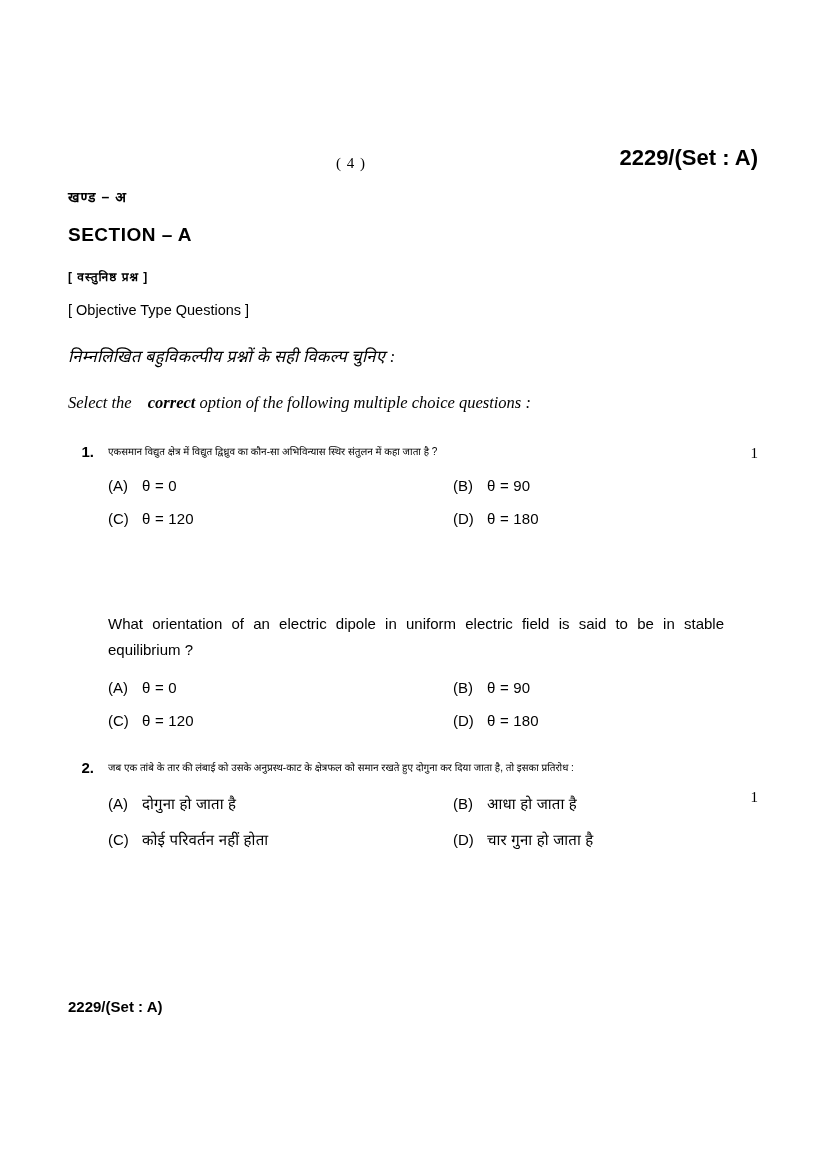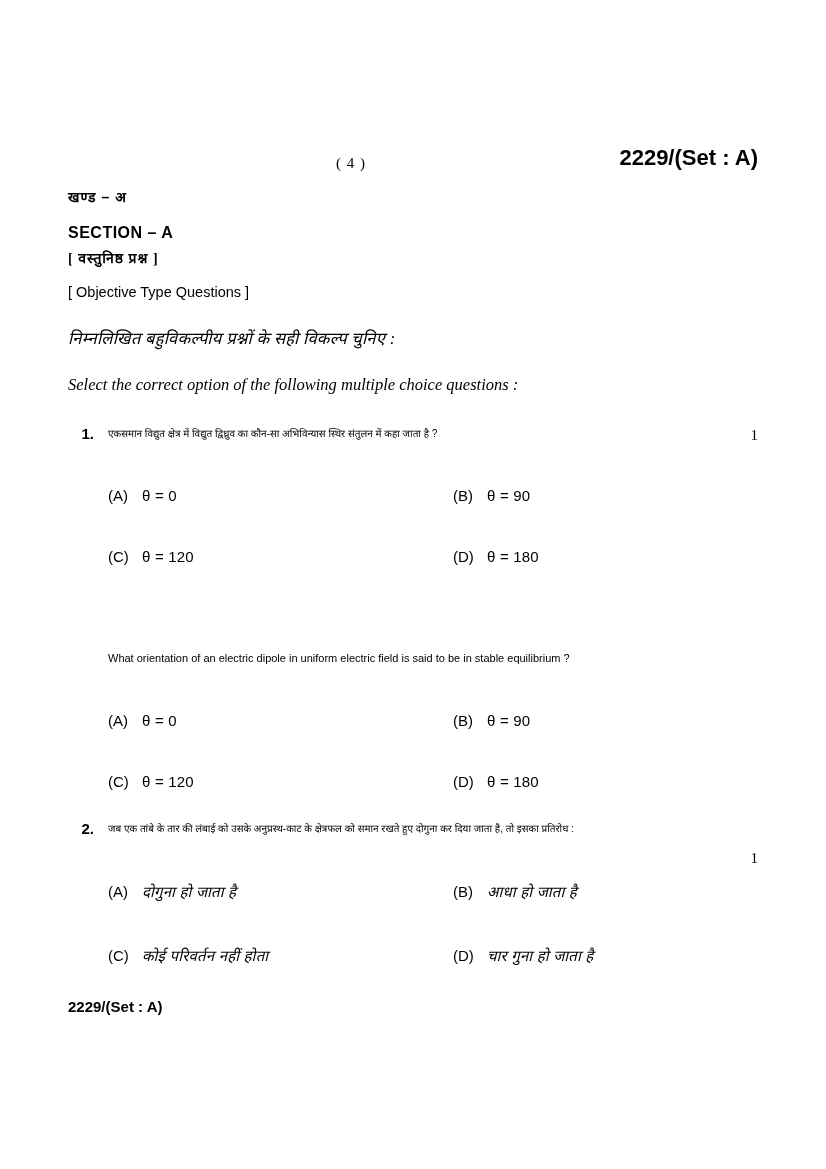--- a/index.html
+++ b/index.html
@@ -56,30 +56,30 @@
   .khand {
     font-family: "Liberation Sans", sans-serif;
     font-weight: bold;
     font-size: 14px;
     letter-spacing: 1px;
     margin-top: 6px;
   }
   .section-a {
     font-family: "Liberation Sans", sans-serif;
     font-weight: bold;
-    font-size: 16px;
+    font-size: 19px;
     letter-spacing: 0.5px;
     margin-top: 18px;
   }
   .objective-hi {
-    font-family: Liberation Serif, serif;
-    font-weight: bold;
-    font-size: 14px;
+    font-family: Liberation Sans, sans-serif;
+    font-weight: bold;
+    font-size: 12px;
     letter-spacing: 1px;
-    margin-top: 6px;
+    margin-top: 22px;
   }
   .objective-en {
     font-family: "Liberation Sans", sans-serif;
     font-weight: normal;
     font-size: 14.5px;
     margin-top: 17px;
   }
 
   .instr-hi {
     margin-top: 26px;
@@ -88,21 +88,21 @@
     font-size: 16.5px;
     letter-spacing: 0.3px;
   }
   .instr-hi b { font-weight: normal; }
   .instr-en {
     margin-top: 26px;
     font-family: "Liberation Serif", serif;
     font-style: italic;
     font-size: 16.5px;
   }
-  .instr-en b { font-weight: normal; font-style: italic; }
+  .instr-en b { font-weight: bold; font-style: italic; margin-left: 12px; }
 
   
   .question {
     position: relative;
     margin-top: 30px;
   }
   .q-num {
     position: absolute;
     left: 0;
     top: 0;
@@ -117,21 +117,21 @@
     padding-right: 34px;
   }
   .q-text-hi {
     font-family: "Liberation Sans", sans-serif;
     font-size: 10px;
     line-height: 1.75;
     text-align: justify;
   }
   .q-text-en {
     font-family: "Liberation Sans", sans-serif;
-    font-size: 11px;
+    font-size: 15px;
     line-height: 1.75;
     text-align: justify;
   }
   .q-marks {
     position: absolute;
     right: 0;
     font-family: "Liberation Serif", serif;
     font-size: 15px;
   }
   .marks-line1 { top: 2px; }
@@ -150,23 +150,22 @@
     font-family: "Liberation Sans", sans-serif;
     font-size: 15px;
   }
   .opt.left { width: 345px; }
   .opt-label {
     width: 34px;
     flex: none;
   }
   .opt-text {
     letter-spacing: 0.2px;
-    margin-top: 28px;
-  }
-  .opt-text.hi { font-size: 15px; font-style: italic; }
+  }
+  .opt-text.hi { font-size: 15px; }
 
   .spacer-block { height: 84px; }
 
   .footer {
     position: absolute;
     left: 68px;
     top: 998px;
     font-family: "Liberation Sans", sans-serif;
     font-weight: bold;
     font-size: 15px;

